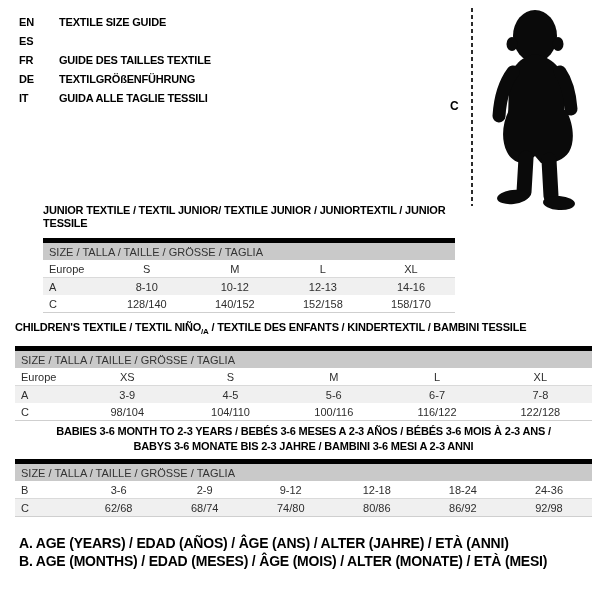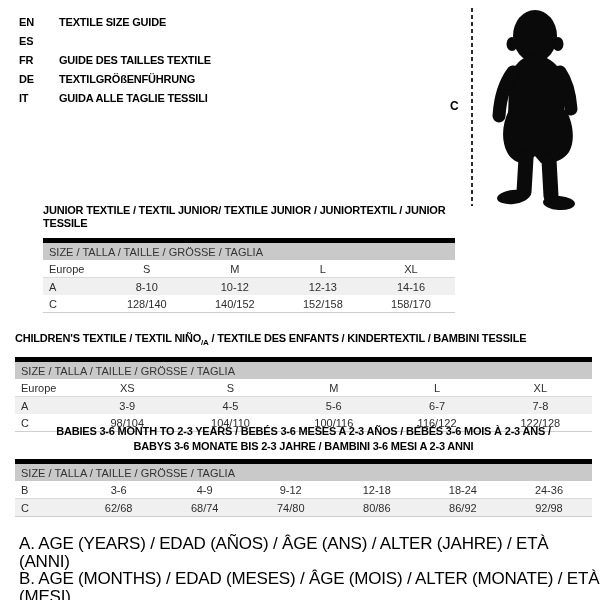--- a/index.html
+++ b/index.html
@@ -17,34 +17,34 @@
     position:absolute;left:31px;top:8px;width:2px;height:198px;
     background:repeating-linear-gradient(to bottom,#2b2b2b 0 4px,transparent 4px 7px);
   }
   .c-marker{position:absolute;left:10px;top:99px;font-size:12px;font-weight:700;}
   .baby-svg{position:absolute;left:42px;top:6px;}
   
   .tbl{position:absolute;left:15px;}
   .tbl-title{font-size:11px;font-weight:700;letter-spacing:-0.2px;margin:0 0 8px 0;line-height:13px;}
   .tbl-title sub{font-size:8px;}
   .t1{top:204px;width:412px;margin-left:28px;}
-  .t2{top:332px;width:577px;}
+  .t2{top:321px;width:577px;}
   .t3{top:424px;width:577px;}
   .t3 .tbl-title{line-height:15px;margin-bottom:5px;text-align:center;}
   .tbl-wrap{border-top:5px solid #000000;}
   table{width:100%;border-collapse:collapse;font-size:11px;table-layout:fixed;}
   thead td{background:#c9c9c9;height:17px;padding:0 0 0 6px;color:#333;font-weight:400;}
   tbody td{height:17px;text-align:center;color:#2e2e2e;padding:0;}
   tbody td.lbl{text-align:left;padding-left:6px;}
   tr.first-row td{border-bottom:1px solid #dadada;}
   tr.last-row td{border-bottom:1px solid #cfcfcf;}
   tr.shade{background:#f0f0f0;}
   
   .legend{position:absolute;left:19px;top:535px;}
-  .legend-item{font-size:17px;font-weight:400;letter-spacing:-0.2px;line-height:17.5px;}
+  .legend-item{font-size:14px;font-weight:700;letter-spacing:-0.2px;line-height:17.5px;}
 </style>
 </head>
 <body>
 
 <div class="langs">
   <div class="lang-row">
     <span class="lang-code">EN</span>
     <span class="lang-label">TEXTILE SIZE GUIDE</span>
   </div>
   <div class="lang-row">
@@ -192,21 +192,21 @@
         </colgroup>
       <thead>
         <tr>
           <td colspan="7">SIZE / TALLA / TAILLE / GRÖSSE / TAGLIA</td>
         </tr>
       </thead>
       <tbody>
         <tr class="first-row">
           <td class="lbl">B</td>
           <td>3-6</td>
-          <td>4-9</td>
+          <td>2-9</td>
           <td>9-12</td>
           <td>12-18</td>
           <td>18-24</td>
           <td>24-36</td>
         </tr>
         <tr class="shade last-row">
           <td class="lbl">C</td>
           <td>62/68</td>
           <td>68/74</td>
           <td>74/80</td>

